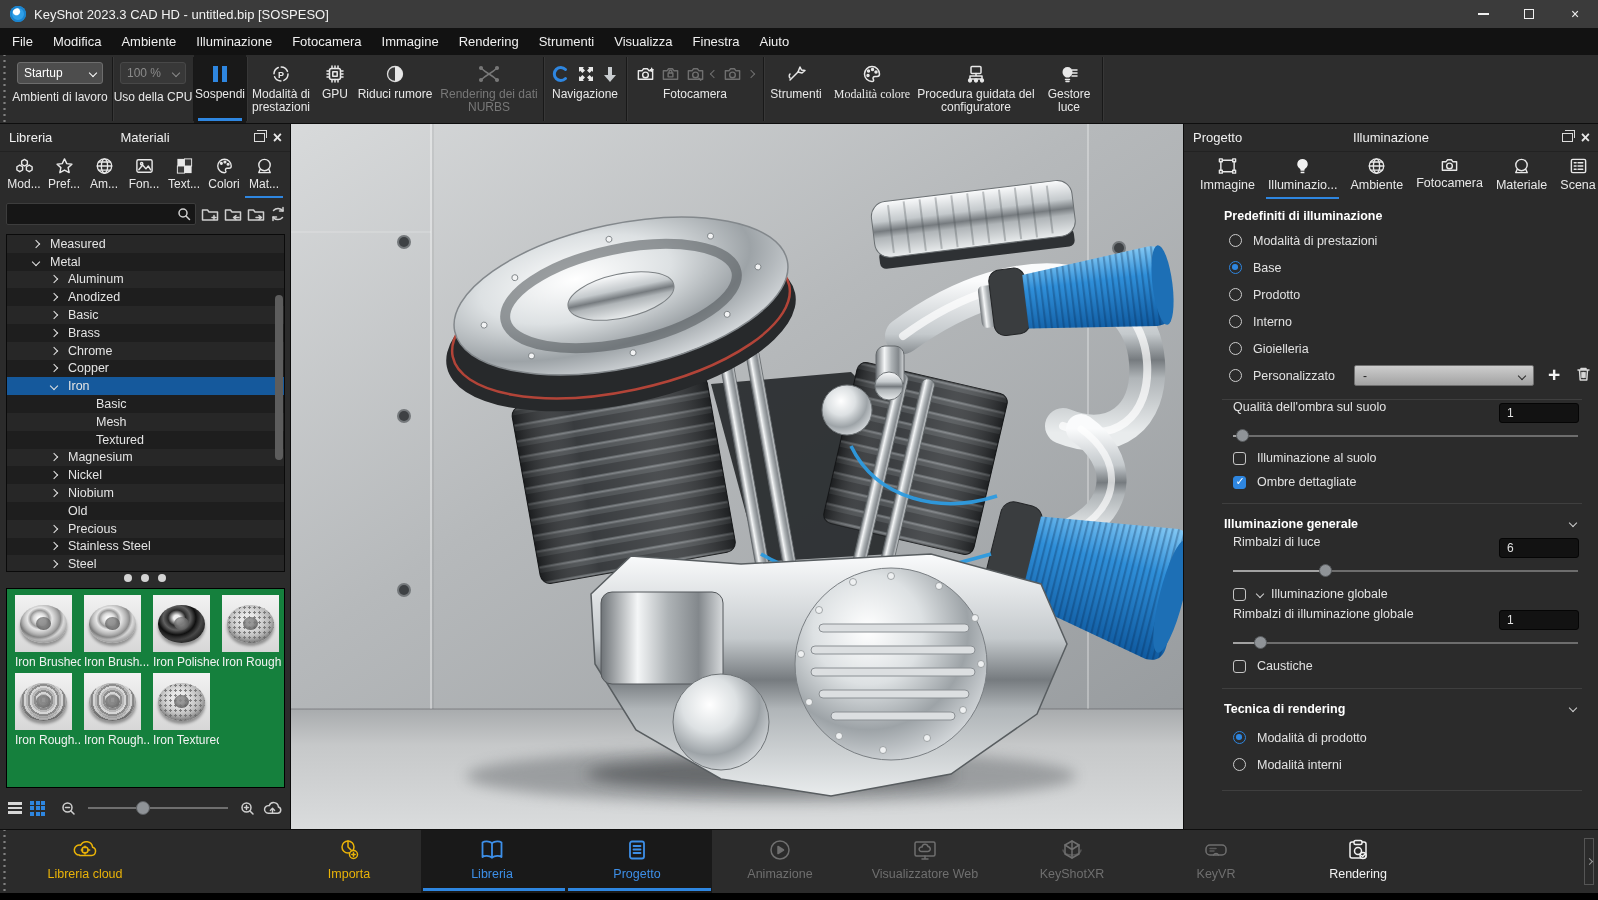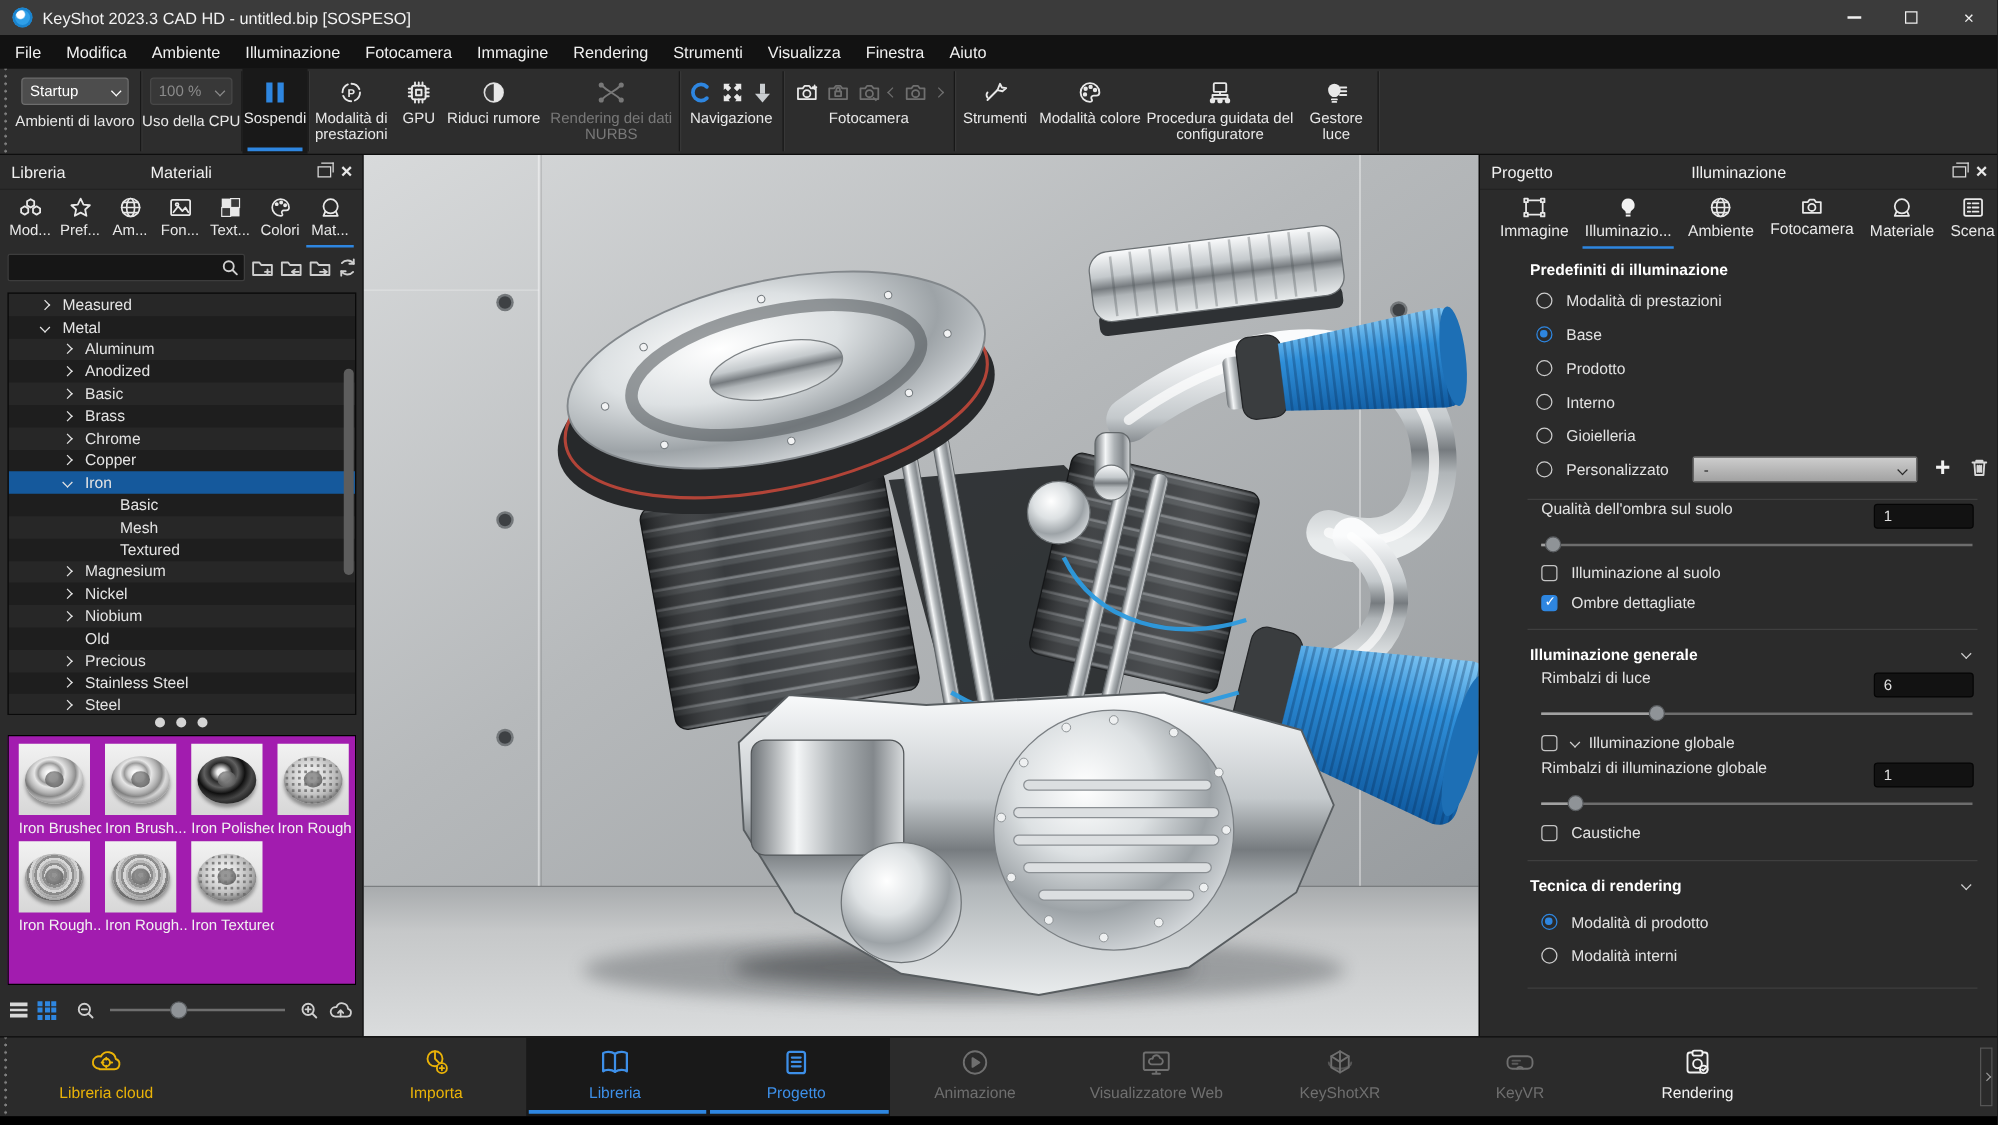--- a/index.html
+++ b/index.html
@@ -65,21 +65,21 @@
   .sicon { color:#cfcfcf; display:flex; align-items:center; }
   .lib-tree { position:absolute; left:6px; right:5px; top:110px; height:338px; background:#1e1e1e; border:1px solid #0a0a0a; overflow:hidden; }
   .trow { display:flex; align-items:center; height:17.8px; font-size:12.5px; color:#e4e4e4; }
   .trow:nth-child(odd) { background:#272727; }
   .trow.sel { background:#15599c; }
   .trow .arr { width:10px; margin-right:7px; display:flex; }
   .trow.d1 { padding-left:26px; } .trow.d2 { padding-left:44px; } .trow.d3 { padding-left:72px; }
   .tree-scroll { position:absolute; right:1px; top:60px; width:8px; height:165px; background:#5d5d5d; border-radius:4px; }
   .dots { position:absolute; top:450px; left:0; right:0; display:flex; justify-content:center; gap:9px; }
   .dots i { width:8px; height:8px; border-radius:50%; background:#d4d4d4; }
-  .thumbs { position:absolute; left:6px; right:5px; top:464px; height:200px; background:#a21caf; border:1px solid #000; padding:6px 0 0 8px; }
+  .thumbs { position:absolute; left:6px; right:5px; top:464px; height:200px; background:#15803d; border:1px solid #000; padding:6px 0 0 8px; }
   .thumb-row { display:flex; gap:12px; }
   .cell { width:57px; }
   .cellimg { width:57px; height:57px; background:linear-gradient(#f2f2f2,#d7d7d7); display:flex; align-items:center; justify-content:center; }
   .disc { width:47px; height:38px; border-radius:50%; position:relative;
     background:radial-gradient(ellipse at 42% 36%, #fafafa 0 6%, #d8d8d8 16%, #9a9a9a 24%, #e6e6e6 32%, #b2b2b2 46%, #8d8d8d 54%, #dcdcdc 62%, #bcbcbc 100%);
     box-shadow:0 3px 3px rgba(0,0,0,.35), inset 0 -3px 4px rgba(0,0,0,.28); }
   .disc::after { content:""; position:absolute; left:34%; top:32%; width:32%; height:36%; border-radius:50%;
     background:radial-gradient(circle at 45% 40%, #888 0 30%, #3c3c3c 100%); opacity:.85; }
   .disc.polished { background:radial-gradient(ellipse at 40% 34%, #f0f0f0 0 8%, #2a2a2a 22%, #606060 34%, #101010 48%, #4a4a4a 62%, #0a0a0a 100%); }
   .disc.rough { background:repeating-radial-gradient(circle at 50% 45%, #d6d6d6 0 2px, #8e8e8e 2px 4px, #b8b8b8 4px 6px); }
@@ -299,21 +299,21 @@
   <div class="tb-item" style="width:64px;">
     <div class="ic">
       <svg class="lin" width="20" height="20" viewBox="0 0 20 20">
           <path d="M4 16 L12 8"></path>
           <path d="M12 8 l2-5 1.5 3 3.5 0.5 -3 2.5 z"></path>
           <path d="M4 10 c-1 1 -1 3 0 4"></path>
         </svg>
     </div>
     <div>Strumenti</div>
   </div>
-  <div class="tb-item" style="width:88px;">
+  <div class="tb-item" style="width:88px;font-family:Liberation Serif, serif;">
     <div class="ic">
       <svg class="lin" width="20" height="20" viewBox="0 0 20 20">
           <path d="M10 2.5 a7.5 7.5 0 1 0 0 15 c1.8 0 2-1.2 1.3-2.2 -0.8-1.2 0-2.8 1.7-2.8 h2 a2.5 2.5 0 0 0 2.5-2.5 c0-4.2-3.4-7.5-7.5-7.5z"></path>
           <circle cx="6.5" cy="7" r="1" fill="currentColor"></circle>
           <circle cx="10.5" cy="5.5" r="1" fill="currentColor"></circle>
           <circle cx="14" cy="8" r="1" fill="currentColor"></circle>
           <circle cx="6" cy="11.5" r="1" fill="currentColor"></circle>
         </svg>
     </div>
     <div>Modalità colore</div>

